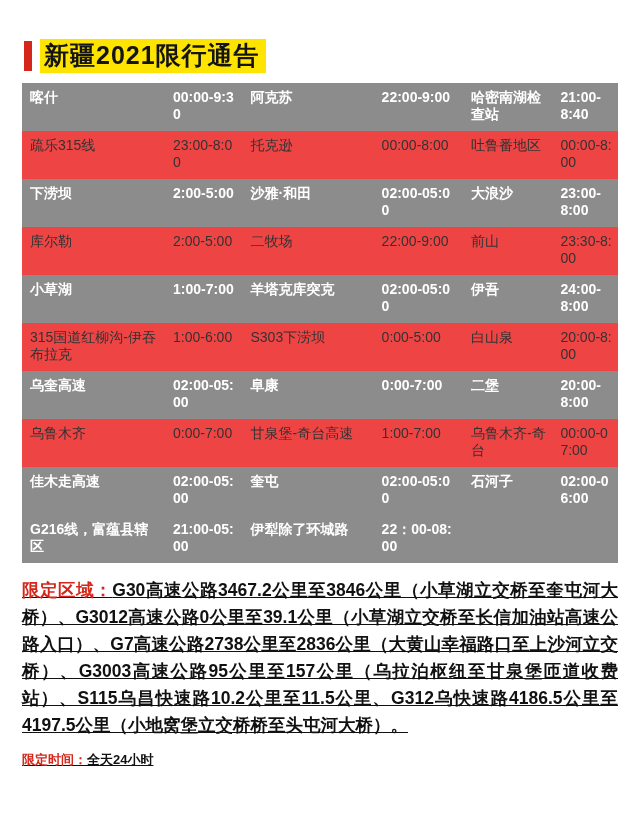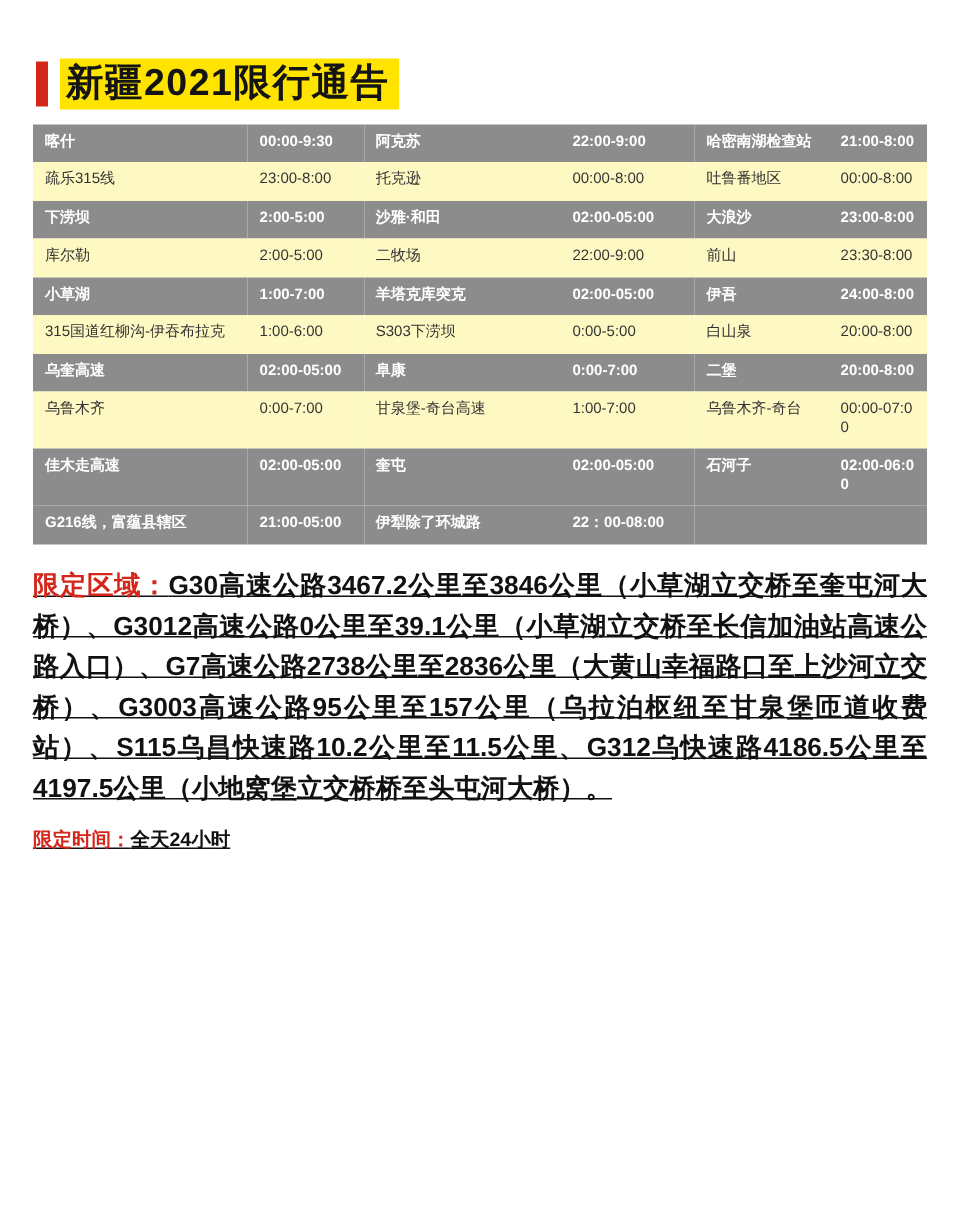--- a/index.html
+++ b/index.html
@@ -47,21 +47,21 @@
     line-height: 1.15;
   }
   
   .table-wrap {
     padding: 0 22px;
   }
   table.sched {
     border-collapse: collapse;
     width: 100%;
     table-layout: fixed;
-    font-size: 10px;
+    font-size: 14px;
     line-height: 1.25;
   }
   table.sched td {
     padding: 6px 6px 7px 8px;
     vertical-align: top;
     word-break: break-all;
   }
   
   col.c0 { width: 24%; }
   col.c1 { width: 13%; }
@@ -69,21 +69,21 @@
   col.c3 { width: 15%; }
   col.c4 { width: 15%; }
   col.c5 { width: 11%; }
 
   tr.dark td {
     background: #8c8c8c;
     color: #ffffff;
     font-weight: bold;
   }
   tr.light td {
-    background: #fef9c3;
+    background: #ef4444;
     color: #333333;
   }
   tr.light td.time {
     color: #333333;
   }
   tr.dark td.name {
     color: #ffffff;
   }
   
   .notes {
@@ -129,21 +129,21 @@
           <col class="c4">
           <col class="c5">
       </colgroup>
       <tbody>
         <tr class="dark">
           <td class="name">喀什</td>
           <td class="time">00:00-9:30</td>
           <td class="name">阿克苏</td>
           <td class="time">22:00-9:00</td>
           <td class="name">哈密南湖检查站</td>
-          <td class="time">21:00-8:00</td>
+          <td class="time">21:00-8:40</td>
         </tr>
         <tr class="light">
           <td class="name">疏乐315线</td>
           <td class="time">23:00-8:00</td>
           <td class="name">托克逊</td>
           <td class="time">00:00-8:00</td>
           <td class="name">吐鲁番地区</td>
           <td class="time">00:00-8:00</td>
         </tr>
         <tr class="dark">

